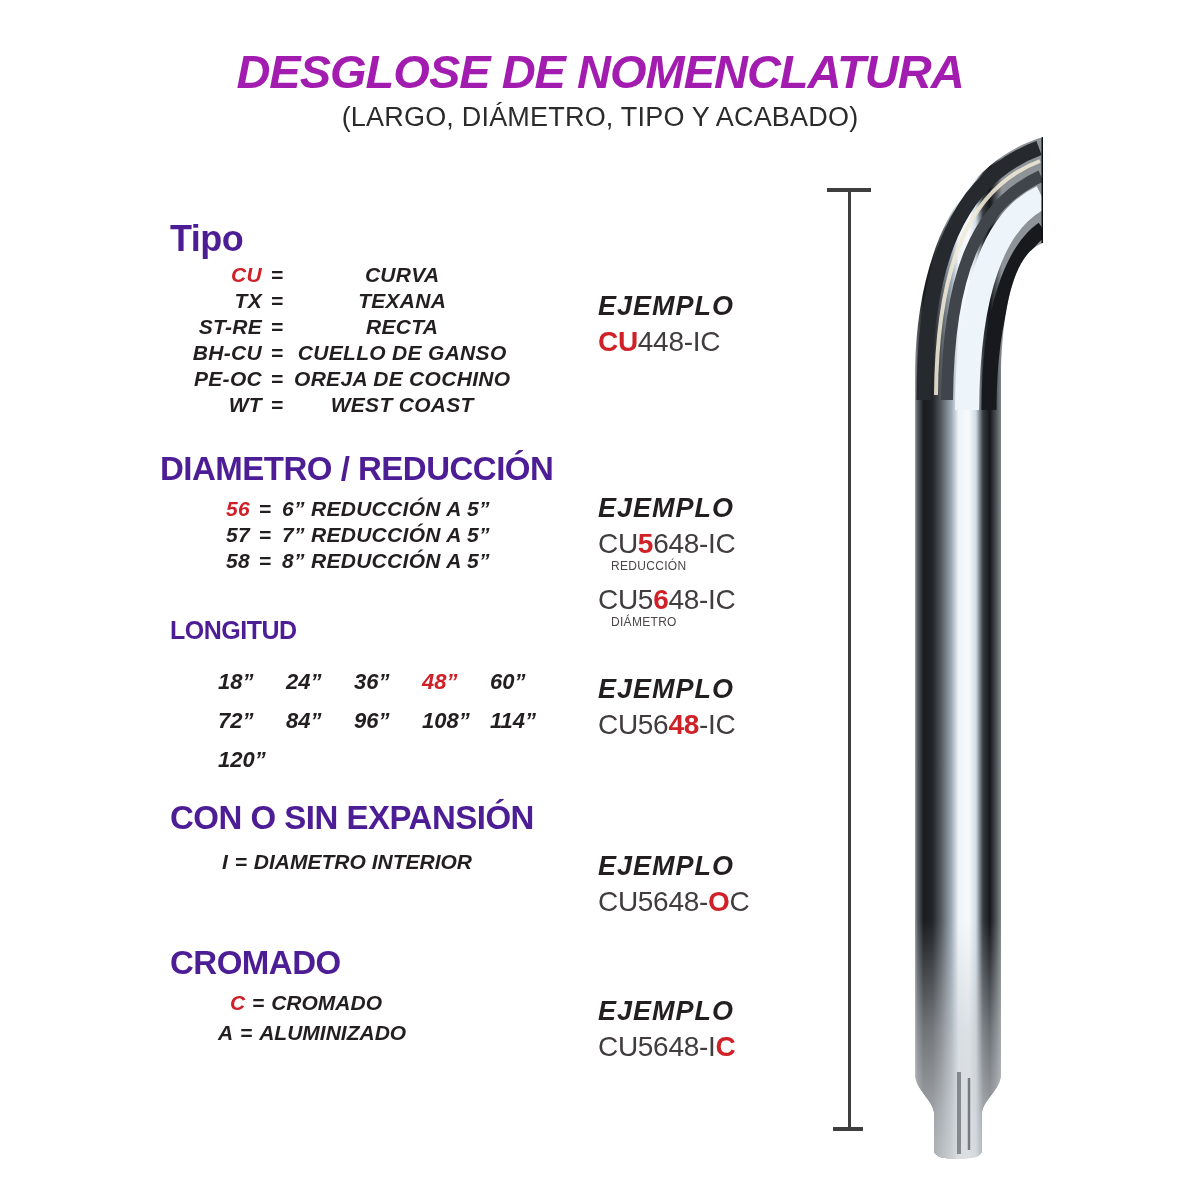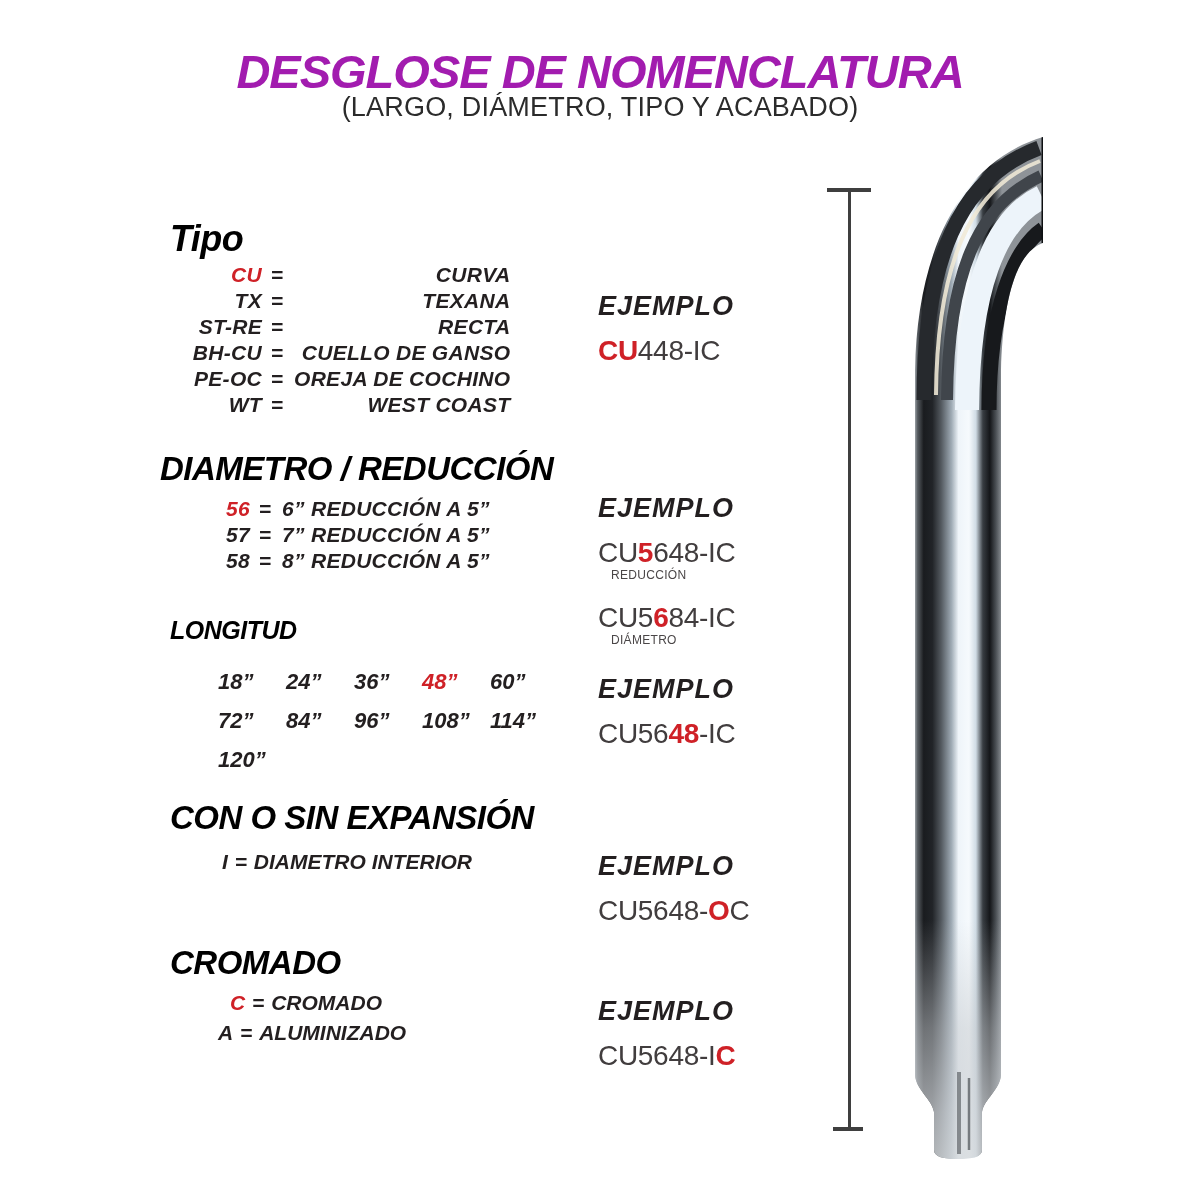--- a/index.html
+++ b/index.html
@@ -8,41 +8,41 @@
     font-family:"Liberation Sans",sans-serif;color:#231f20;overflow:hidden;
   }
   .abs{position:absolute}
 
   
   #title{
     position:absolute;left:0;top:44px;width:1200px;text-align:center;
     font-style:italic;font-weight:700;font-size:47px;letter-spacing:-1px;color:#a21caf;
   }
   #subtitle{
-    position:absolute;left:0;top:92px;width:1200px;text-align:center;
+    position:absolute;left:0;top:102px;width:1200px;text-align:center;
     font-size:27px;font-weight:400;color:#2b2b2b;letter-spacing:0.2px;
   }
 
   
-  .sec-h{position:absolute;font-style:italic;font-weight:700;color:#000000;letter-spacing:-0.5px;white-space:nowrap}
+  .sec-h{position:absolute;font-weight:700;color:#4c1d95;letter-spacing:-0.5px;white-space:nowrap}
   #h-tipo{left:170px;top:218px;font-size:36px}
   #h-diam{left:160px;top:450px;font-size:33px}
   #h-long{left:170px;top:616px;font-size:25px}
   #h-exp {left:170px;top:799px;font-size:33px}
   #h-aca {left:170px;top:944px;font-size:33px}
 
   
   .deflist{
     position:absolute;display:grid;
     font-style:italic;font-weight:700;font-size:21px;color:#231f20;
     letter-spacing:0.3px;white-space:nowrap;
   }
   .deflist .c{text-align:right}
   .deflist .e{text-align:center}
-  .deflist .d{text-align:right;padding-left:2px}
+  .deflist .d{text-align:center;padding-left:2px}
   #tipo-list{left:150px;top:262px;grid-template-columns:112px 30px auto;line-height:26px}
   #diam-list{left:150px;top:496px;grid-template-columns:100px 30px auto;line-height:26px}
 
   #long-grid{
     position:absolute;left:218px;top:662px;display:grid;
     grid-template-columns:repeat(5,68px);line-height:39px;
     font-style:italic;font-weight:700;font-size:22px;color:#231f20;white-space:nowrap;
   }
 
   .inline-list{position:absolute;font-style:italic;font-weight:700;font-size:21px;color:#231f20;white-space:nowrap}
@@ -50,21 +50,21 @@
   #aca-list{left:218px;top:988px;line-height:30px}
   .inline-list .eq{display:inline-block;width:26px;text-align:center}
   .indent{padding-left:12px}
 
   .red{color:#cf2127}
 
   
   .example{position:absolute;left:598px;white-space:nowrap}
   #ex1{top:291px} #ex2{top:493px} #ex3{top:674px} #ex4{top:851px} #ex5{top:996px}
   .ex-label{font-style:italic;font-weight:700;font-size:27px;letter-spacing:1px;color:#231f20}
-  .ex-code{font-size:28px;font-weight:400;color:#413d3e;letter-spacing:-0.3px;margin-top:13px}
+  .ex-code{font-size:28px;font-weight:400;color:#413d3e;letter-spacing:-0.3px;margin-top:4px}
   .ex-code .hl{color:#cf2127;font-weight:700}
   .ex-cap{font-size:12px;color:#4a4647;letter-spacing:0.3px;margin-left:13px;line-height:13px}
   .ex-gap{height:7px}
 
   
   .bracket{background:#3f3f3f}
   #br-line{left:848px;top:190px;width:3px;height:938px}
   #br-top {left:827px;top:188px;width:44px;height:4px}
   #br-bot {left:833px;top:1127px;width:30px;height:4px}
 
@@ -141,21 +141,21 @@
 <div class="example" id="ex1">
   <div class="ex-label">EJEMPLO</div>
   <div class="ex-code"><span></span><span class="hl">CU</span><span>448-IC</span></div>
 </div>
 
 <div class="example" id="ex2">
   <div class="ex-label">EJEMPLO</div>
   <div class="ex-code"><span>CU</span><span class="hl">5</span><span>648-IC</span></div>
   <div class="ex-cap">REDUCCIÓN</div>
   <div class="ex-gap"></div>
-  <div class="ex-code"><span>CU5</span><span class="hl">6</span><span>84-IC</span></div>
+  <div class="ex-code"><span>CU5</span><span class="hl">6</span><span>48-IC</span></div>
   <div class="ex-cap">DIÁMETRO</div>
 </div>
 
 <div class="example" id="ex3">
   <div class="ex-label">EJEMPLO</div>
   <div class="ex-code"><span>CU56</span><span class="hl">48</span><span>-IC</span></div>
 </div>
 
 <div class="example" id="ex4">
   <div class="ex-label">EJEMPLO</div>

